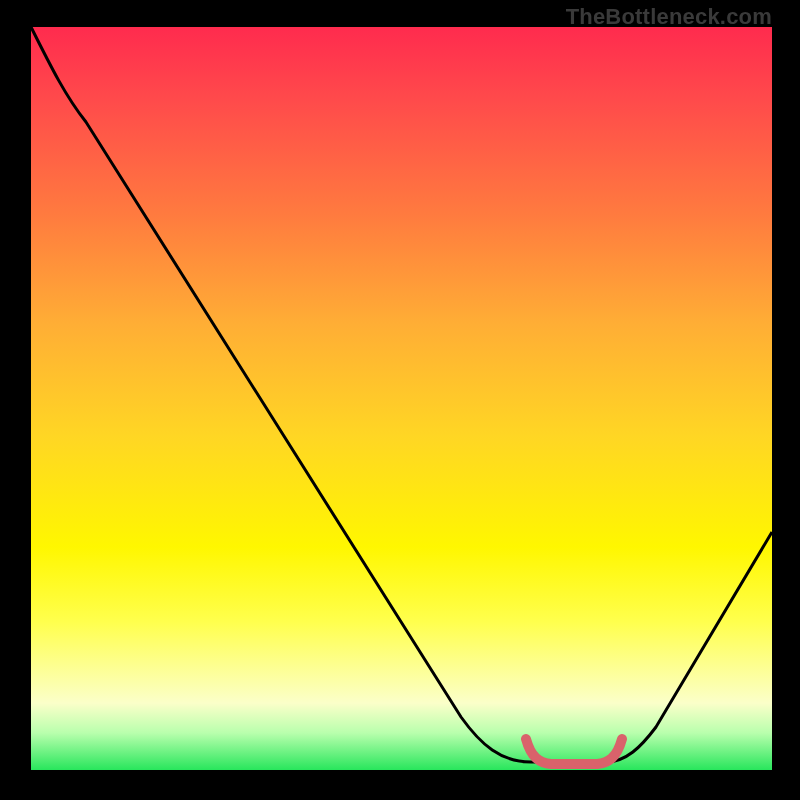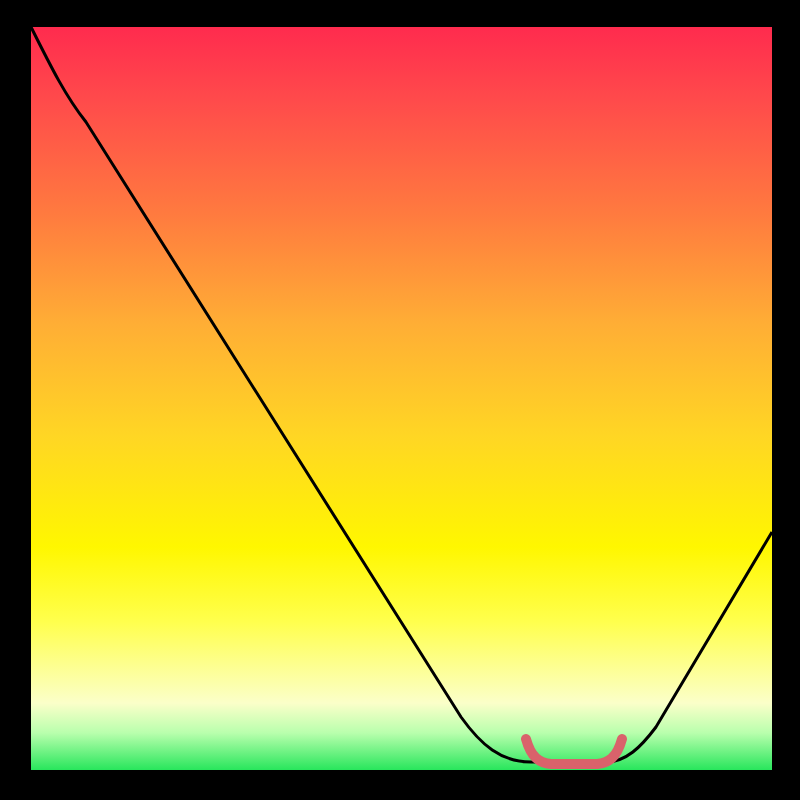--- a/index.html
+++ b/index.html
@@ -65,13 +65,14 @@
                C 450 718, 470 735, 500 735
                L 575 735
                C 595 735, 610 720, 625 700
                L 741 505" fill="none" stroke="#000" stroke-width="3"></path>
       <path d="M 495 712
                C 500 730, 508 736, 520 737
                L 566 737
                C 578 736, 586 730, 591 712" fill="none" stroke="#d9626b" stroke-width="10" stroke-linecap="round"></path>
     </svg>
   </div>
+  <div class="watermark">TheBottleneck.com</div>
 </div>
 
 </body></html>

